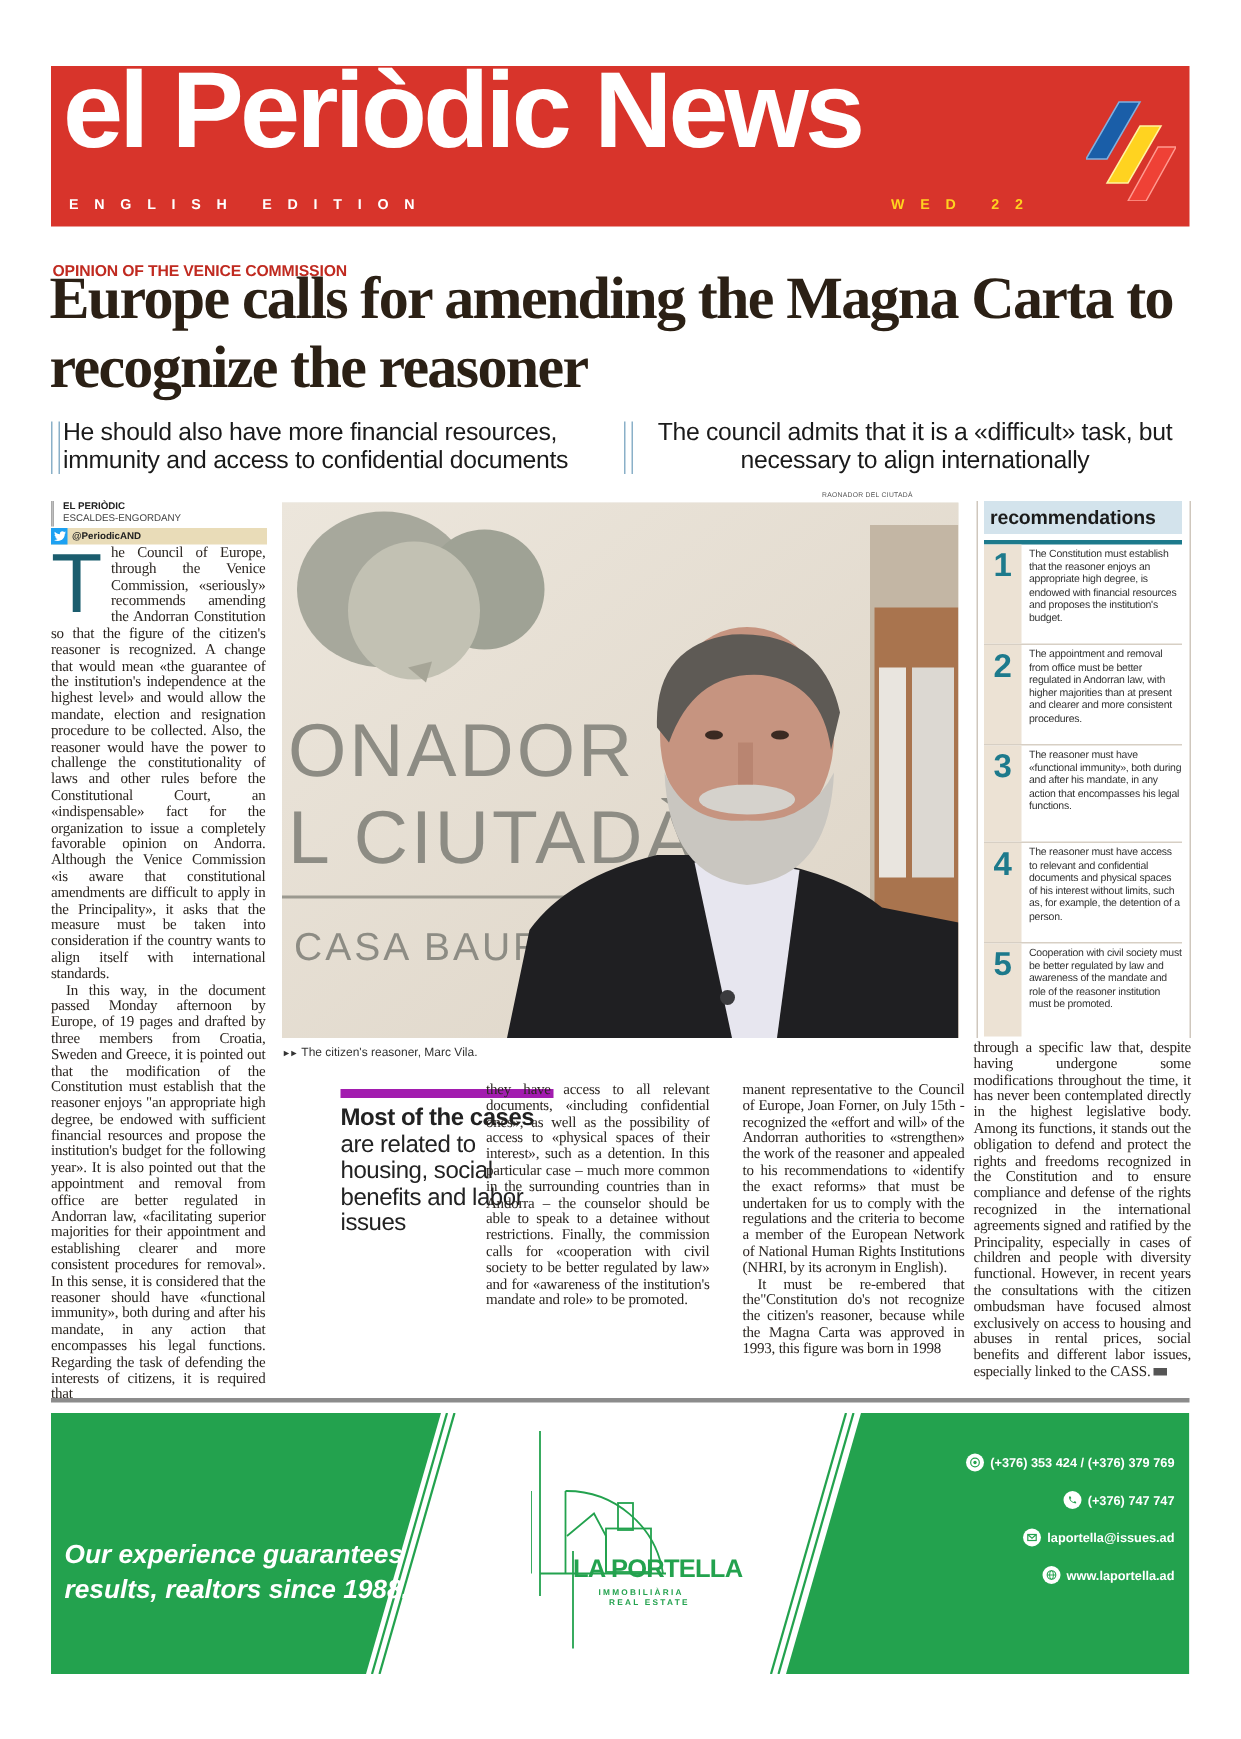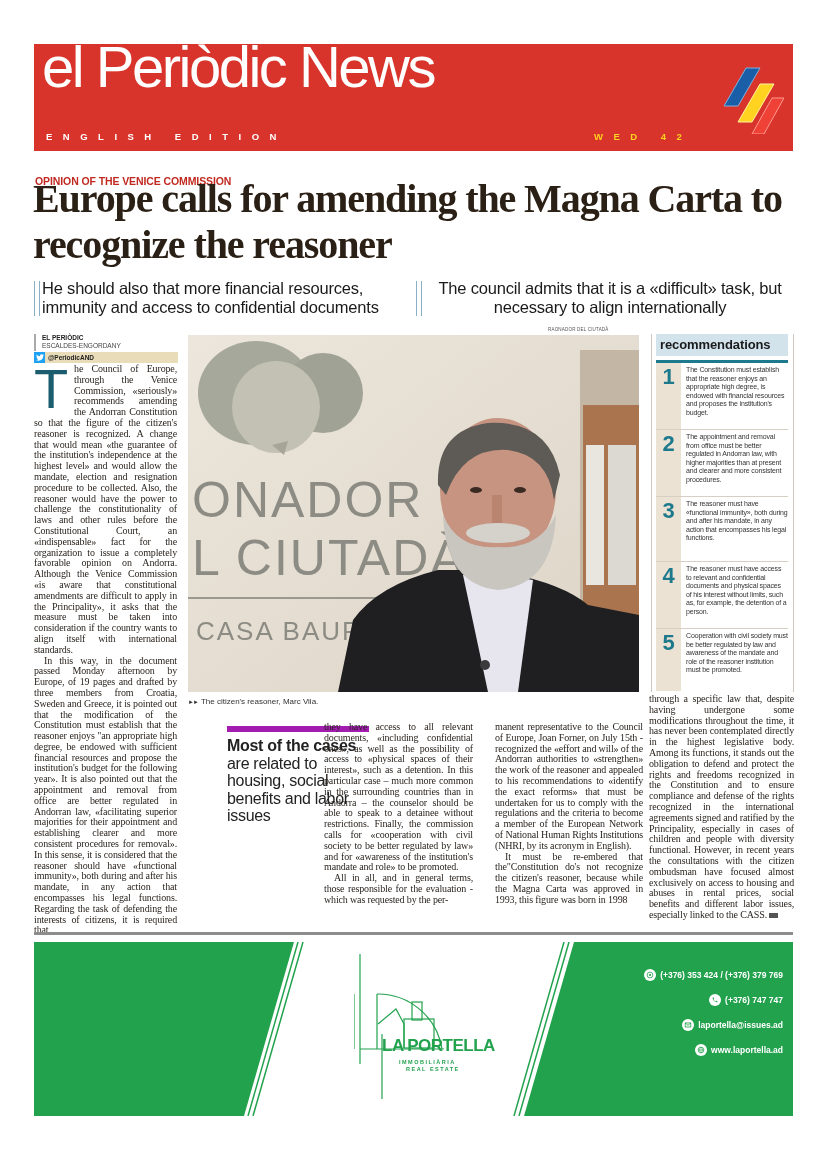--- a/index.html
+++ b/index.html
@@ -1,21 +1,21 @@
 <!DOCTYPE html>
 <html><head>
 <meta charset="utf-8">
 <style>
   * { margin: 0; padding: 0; box-sizing: border-box; }
   html, body { width: 827px; height: 1159px; background: #ffffff; overflow: hidden; }
   body { position: relative; font-family: "Liberation Serif", serif; color: #2a2420; }
 
   
   .masthead { position: absolute; left: 34px; top: 44px; width: 759px; height: 107px; background: #d8342b; }
-  .masthead .title { position: absolute; left: 8px; top: -6px; font-family: "Liberation Sans", sans-serif; font-weight: normal; font-size: 58px; color: #ffffff; letter-spacing: -2.5px; white-space: nowrap; line-height: 1; }
+  .masthead .title { position: absolute; left: 8px; top: -6px; font-family: "Liberation Sans", sans-serif; font-weight: bold; font-size: 72px; color: #ffffff; letter-spacing: -2.5px; white-space: nowrap; line-height: 1; }
   .masthead .edition { position: absolute; left: 12px; top: 87px; font-family: "Liberation Sans", sans-serif; font-weight: bold; font-size: 9.5px; color: #ffffff; letter-spacing: 10.5px; }
   .masthead .date { position: absolute; left: 560px; top: 87px; font-family: "Liberation Sans", sans-serif; font-weight: bold; font-size: 9.5px; color: #ffd320; letter-spacing: 10.5px; }
   .masthead .logo { position: absolute; left: 690px; top: 20px; width: 60px; height: 70px; }
 
   .section-label { position: absolute; left: 35px; top: 159px; font-family: "Liberation Sans", sans-serif; font-weight: bold; font-size: 10.5px; color: #c02a20; letter-spacing: -0.1px; margin-top: 16px; }
 
   .headline { position: absolute; left: 33px; top: 176px; width: 770px; font-family: Liberation Serif, serif; font-weight: bold; font-size: 40px; line-height: 46px; color: #2b2015; letter-spacing: -1.1px; }
 
   .deck { position: absolute; top: 279px; font-family: "Liberation Sans", sans-serif; font-size: 16.5px; line-height: 19px; color: #1a1a1a; padding-left: 8px; letter-spacing: -0.2px; }
   .deck::before { content: ""; position: absolute; left: 0; top: 2px; bottom: 1px; width: 4px; border-left: 1.5px solid #8ab0c8; border-right: 1.5px solid #8ab0c8; }
@@ -78,32 +78,32 @@
   .contact { display: flex; justify-content: flex-end; align-items: center; height: 25px; margin-bottom: 0; font-family: "Liberation Sans", sans-serif; font-weight: bold; font-size: 8.5px; color: #ffffff; }
   .contact .ic { width: 12px; height: 12px; border-radius: 50%; background: #ffffff; margin-right: 4px; display: inline-flex; align-items: center; justify-content: center; }
   .contact .ic svg { width: 8px; height: 8px; }
 </style>
 </head>
 <body>
 
 <div class="masthead">
   <div class="title">el Periòdic News</div>
   <div class="edition">ENGLISH EDITION</div>
-  <div class="date">WED 42</div>
+  <div class="date">WED 22</div>
   <svg class="logo" viewBox="0 0 60 70">
     <polygon points="22,4 36,4 14,42 0,42" fill="#1a5ea8" stroke="#7fb0e0" stroke-width="1"></polygon>
     <polygon points="36,20 50,20 28,58 14,58" fill="#ffd320" stroke="#fff3a0" stroke-width="1"></polygon>
     <polygon points="48,34 60,34 40,70 28,70" fill="#ef4136" stroke="#ff9a90" stroke-width="1"></polygon>
   </svg>
 </div>
 
 <div class="section-label">OPINION OF THE VENICE COMMISSION</div>
 <h1 class="headline">Europe calls for amending the Magna Carta to recognize the reasoner</h1>
 
-<div class="deck deck-1">He should also that more financial resources, immunity and access to confidential documents</div>
+<div class="deck deck-1">He should also have more financial resources, immunity and access to confidential documents</div>
 <div class="deck deck-2">The council admits that it is a «difficult» task, but necessary to align internationally</div>
 
 <div class="byline">
   <div class="bar"></div>
   <div class="agency">EL PERIÒDIC</div>
   <div class="place">ESCALDES-ENGORDANY</div>
   <div class="twitter">
     <span class="tw-icon">
       <svg width="8" height="7" viewBox="0 0 24 20">
           <path d="M24 2.4c-.9.4-1.8.7-2.8.8 1-.6 1.8-1.6 2.2-2.7-1 .6-2 1-3.1 1.2C19.3.7 18 0 16.6 0c-2.7 0-4.9 2.2-4.9 4.9 0 .4 0 .8.1 1.1C7.7 5.8 4.1 3.9 1.7.9c-.4.7-.7 1.6-.7 2.5 0 1.7.9 3.2 2.2 4.1-.8 0-1.6-.2-2.2-.6v.1c0 2.4 1.7 4.4 3.9 4.8-.4.1-.8.2-1.3.2-.3 0-.6 0-.9-.1.6 2 2.4 3.4 4.6 3.4-1.7 1.3-3.8 2.1-6.1 2.1-.4 0-.8 0-1.2-.1C2.2 18.7 4.8 19.5 7.6 19.5c9.1 0 14-7.5 14-14v-.6c1-.7 1.8-1.6 2.4-2.5z" fill="#fff"></path>
@@ -168,21 +168,20 @@
 <div class="caption">
   <span class="arrows">►►</span><span>The citizen's reasoner, Marc Vila.</span>
 </div>
 
 <div class="pullquote">
   <b>Most of the cases</b><span> are related to housing, social benefits and labor issues</span>
 </div>
 
 <div class="col col-3">
   <p>they have access to all relevant documents, «including confidential ones», as well as the possibility of access to «physical spaces of their interest», such as a detention. In this particular case – much more common in the surrounding countries than in Andorra – the counselor should be able to speak to a detainee without restrictions. Finally, the commission calls for «cooperation with civil society to be better regulated by law» and for «awareness of the institution's mandate and role» to be promoted.</p>
-  <p class="indent">All in all, and in general terms, those responsible for the evaluation - which was requested by the per-</p>
 </div>
 <div class="col col-4">
   <p>manent representative to the Council of Europe, Joan Forner, on July 15th - recognized the «effort and will» of the Andorran authorities to «strengthen» the work of the reasoner and appealed to his recommendations to «identify the exact reforms» that must be undertaken for us to comply with the regulations and the criteria to become a member of the European Network of National Human Rights Institutions (NHRI, by its acronym in English).</p>
   <p class="indent">It must be re-embered that the"Constitution do's not recognize the citizen's reasoner, because while the Magna Carta was approved in 1993, this figure was born in 1998</p>
 </div>
 <div class="col col-5">
   <p><span>through a specific law that, despite having undergone some modifications throughout the time, it has never been contemplated directly in the highest legislative body. Among its functions, it stands out the obligation to defend and protect the rights and freedoms recognized in the Constitution and to ensure compliance and defense of the rights recognized in the international agreements signed and ratified by the Principality, especially in cases of children and people with diversity functional. However, in recent years the consultations with the citizen ombudsman have focused almost exclusively on access to housing and abuses in rental prices, social benefits and different labor issues, especially linked to the CASS.</span> <span class="end-mark"></span></p>
 </div>
 
 <div class="rec-vline"></div>
@@ -215,20 +214,21 @@
 <div class="ad-rule"></div>
 <div class="ad">
   <svg class="bg" width="759" height="174" viewBox="0 0 759 174">
     <polygon points="0,0 260,0 210,174 0,174" fill="#23a24e"></polygon>
     <line x1="264" y1="0" x2="214" y2="174" stroke="#23a24e" stroke-width="1.5"></line>
     <line x1="269" y1="0" x2="219" y2="174" stroke="#23a24e" stroke-width="1.5"></line>
     <polygon points="540,0 759,0 759,174 490,174" fill="#23a24e"></polygon>
     <line x1="535" y1="0" x2="485" y2="174" stroke="#23a24e" stroke-width="1.5"></line>
     <line x1="530" y1="0" x2="480" y2="174" stroke="#23a24e" stroke-width="1.5"></line>
   </svg>
+  <div class="tag2">Our experience guarantees results, realtors since 1988.</div>
 
   <svg class="brand" viewBox="0 0 140 150">
     <g fill="none" stroke="#23a24e" stroke-width="1.2">
       <line x1="6" y1="0" x2="6" y2="110"></line>
       <line x1="0" y1="40" x2="0" y2="95"></line>
       <line x1="6" y1="95" x2="90" y2="95"></line>
       <path d="M23 40 L23 95 M23 40 A65 65 0 0 1 88 95"></path>
       <line x1="28" y1="80" x2="28" y2="145"></line>
       <polyline points="24,70 42,55 50,70 50,94"></polyline>
       <rect x="50" y="65" width="30" height="29"></rect>

